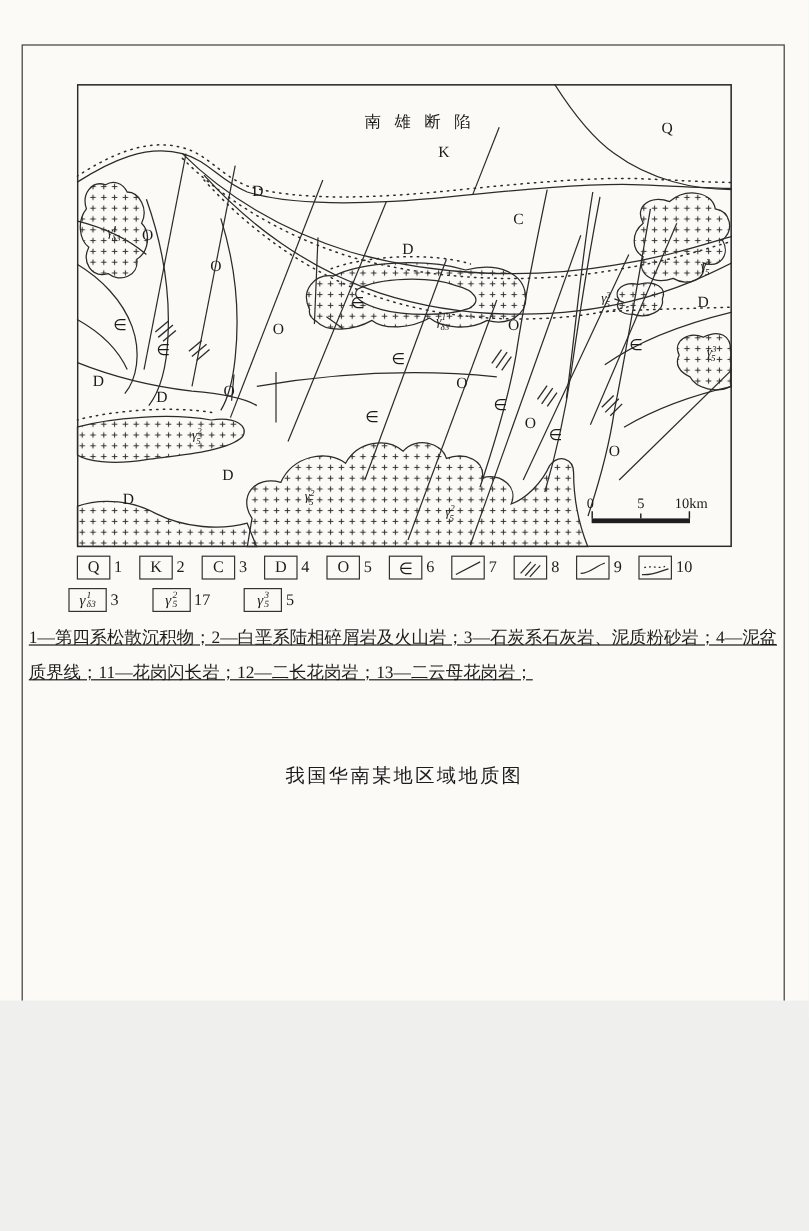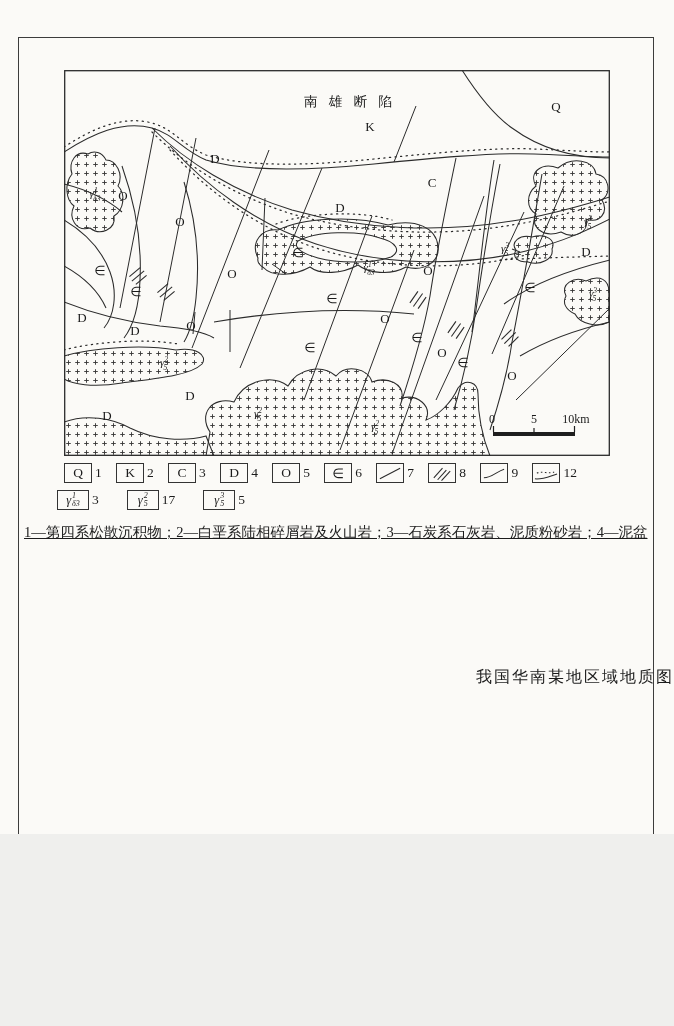--- a/index.html
+++ b/index.html
@@ -27,21 +27,21 @@
         width:26px;height:18px;border:1.1px solid #333;font-size:13.5px;background:#fbfaf7;}
   .lnum{font-size:13.5px;}
   .lsvg{width:27px;height:19px;}
   .lsvg line,.lsvg path{stroke:#2b2b2b;stroke-width:1.1;fill:none;}
   .gbox{width:30px;font-style:italic;font-size:12.5px;}
   .gb{font-style:italic;}
   .stk{display:inline-flex;flex-direction:column;font-size:8px;line-height:1.05;margin-left:1px;font-style:italic;}
   .stk span{display:block;text-align:left;}
   .desc{position:absolute;left:24px;top:518px;width:640px;font-size:14.5px;
         line-height:29px;white-space:nowrap;text-decoration:underline;}
-  .caption{position:absolute;left:0;right:0;top:667px;text-align:right;
+  .caption{position:absolute;left:0;right:0;top:637px;text-align:center;
            font-size:16px;letter-spacing:2px;}
   .footer{position:absolute;left:0;right:0;top:995px;text-align:center;
           font-size:14px;letter-spacing:2px;margin-top:17px;}
 </style>
 </head>
 <body>
 
 <div class="page">
   <div class="pborder"></div>
 
@@ -241,21 +241,21 @@
         </span>
         <span class="lnum">9</span>
       </span>
       <span class="litem">
         <span class="lbox">
           <svg class="lsvg" viewBox="0 0 27 19">
             <path d="M4,9 C10,7 16,10 22,8" stroke-dasharray="1.6 2.6"></path>
             <path d="M2,15 C10,16 18,12 25,10"></path>
           </svg>
         </span>
-        <span class="lnum">12</span>
+        <span class="lnum">10</span>
       </span>
     </div>
   <div class="legendrow" id="legend-row2">
       <span class="litem">
         <span class="lbox gbox">
           <i class="gb">γ</i>
           <span class="stk">
             <span>1</span>
             <span>δ3</span>
           </span>
@@ -279,17 +279,18 @@
             <span>3</span>
             <span>5</span>
           </span>
         </span>
         <span class="lnum">5</span>
       </span>
     </div>
 
   <div class="desc" id="desc">
       <div>1—第四系松散沉积物；2—白垩系陆相碎屑岩及火山岩；3—石炭系石灰岩、泥质粉砂岩；4—泥盆</div>
+      <div>质界线；11—花岗闪长岩；12—二长花岗岩；13—二云母花岗岩；</div>
     </div>
 
   <div class="caption">我国华南某地区域地质图</div>
   <div class="footer">第2页 共2页</div>
 </div>
 
 </body></html>

